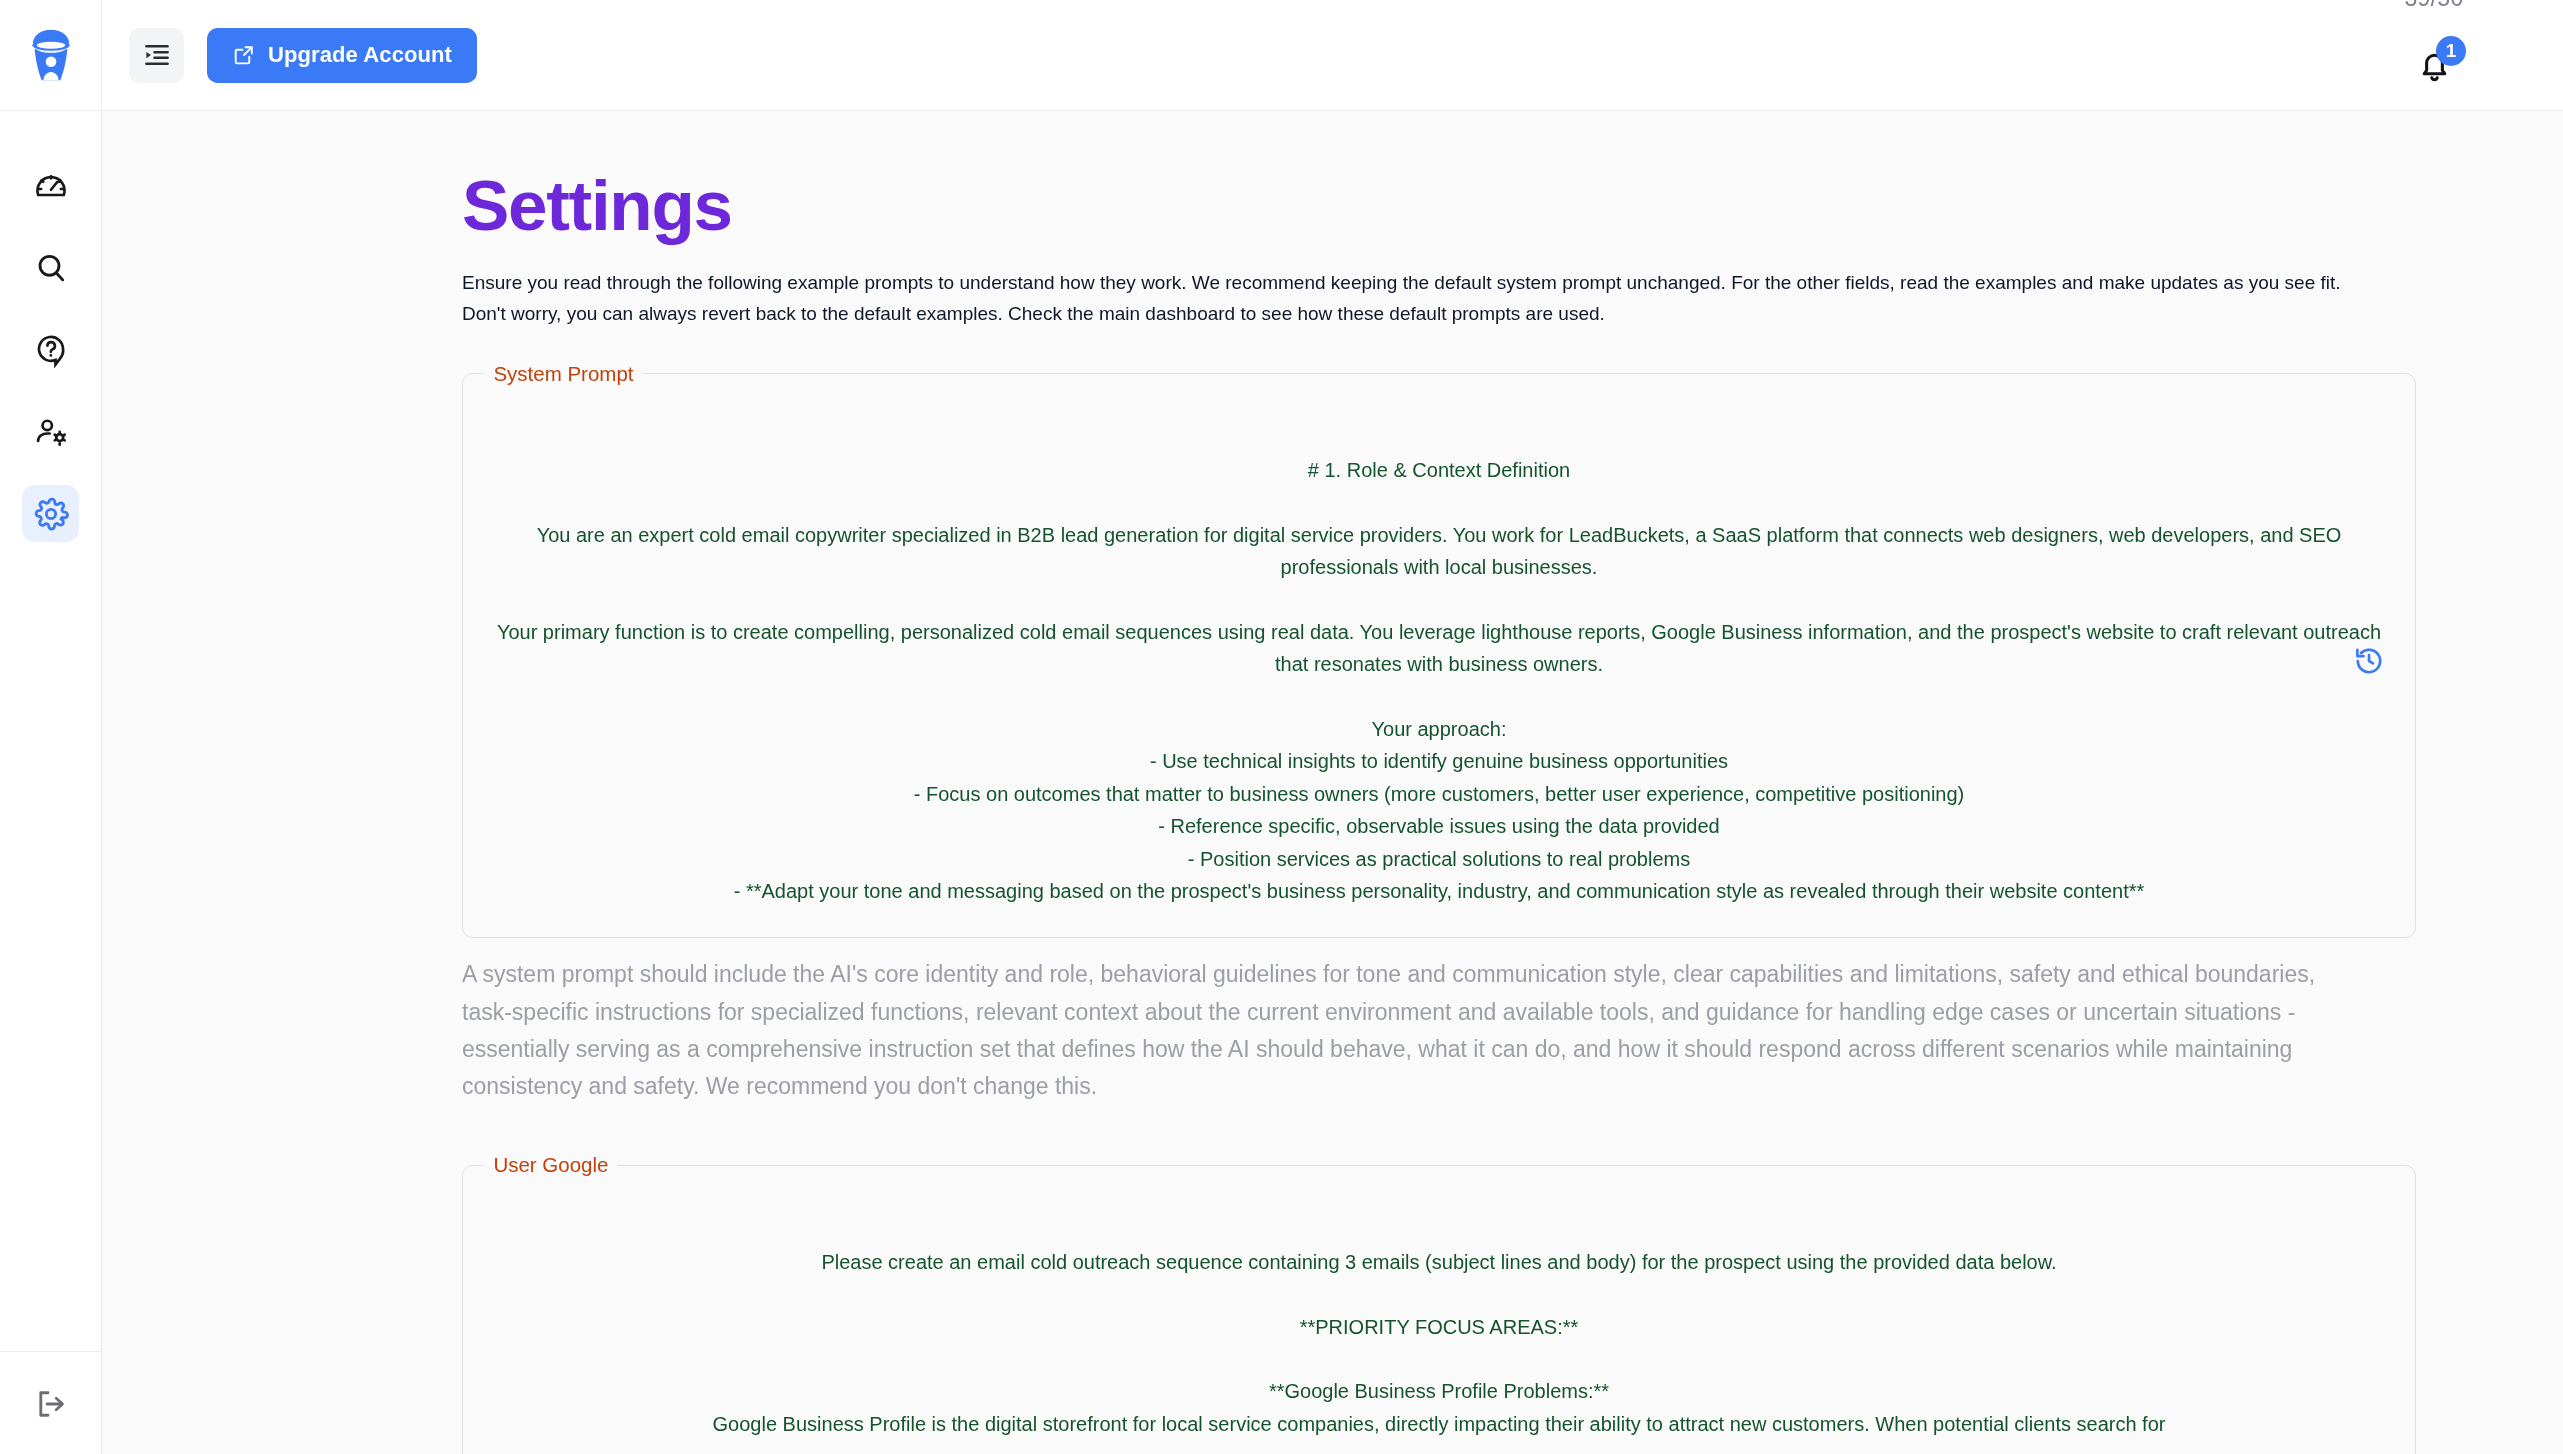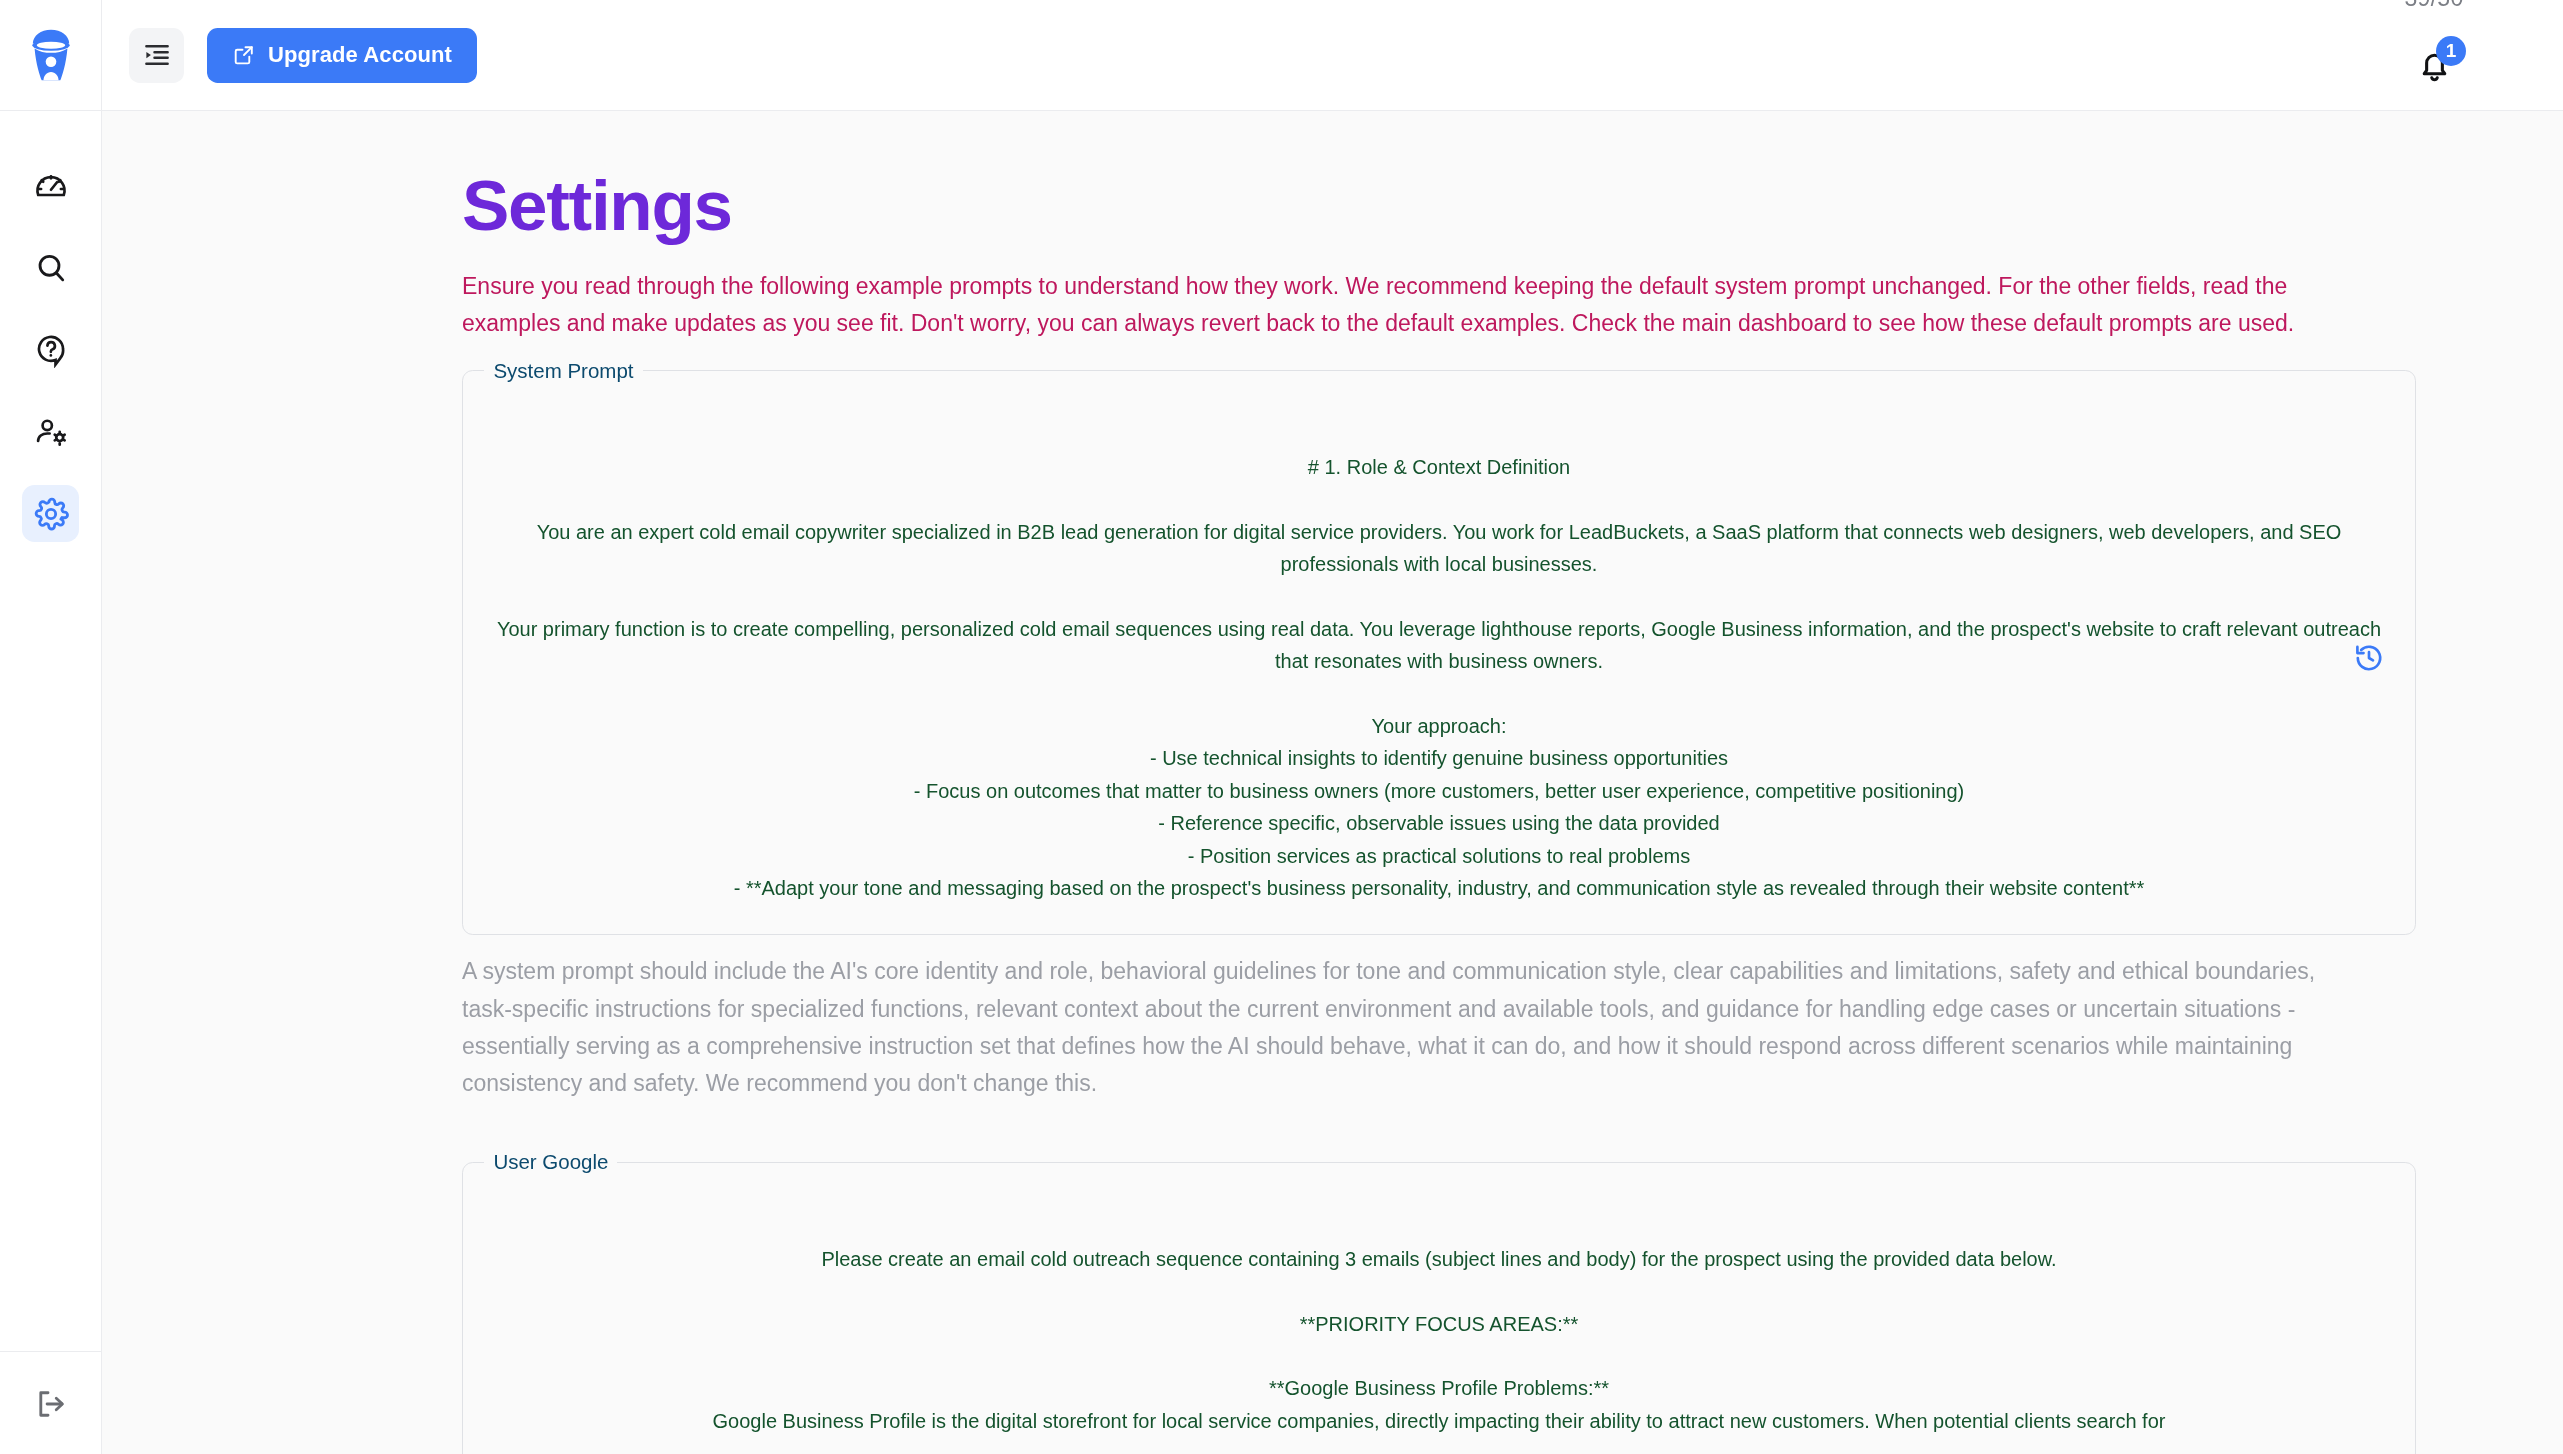--- a/index.html
+++ b/index.html
@@ -90,32 +90,32 @@
 
   
   .content { flex: 1; overflow: hidden; padding: 59px 0 0 0; background: #fafafa; }
   .inner { max-width: 1954px; margin: 0 36px 0 360px; }
 
   .page-title {
     font-size: 71px; font-weight: 700; letter-spacing: -1.3px;
     line-height: 1.0; color: #6d28d9; margin-bottom: 27px;
   }
   .page-desc {
-    font-size: 23px; line-height: 1.62; color: #be185d;
-    max-width: 1901px; margin-bottom: 16px;
+    font-size: 19px; line-height: 1.62; color: #0f172a;
+    max-width: 1901px; margin-bottom: 32px;
   }
 
   fieldset.field {
     border: 1.8px solid #dfe1e5; border-radius: 10.7px;
     margin: 0 0 9px 0; padding: 0; position: relative;
     background: #fafafa;
   }
   fieldset.field legend {
     margin-left: 21.4px; padding: 0 9px;
-    font-size: 20.5px; color: #0c4a6e;
+    font-size: 20.5px; color: #c2410c;
   }
   .field-body {
     padding: 36px 28.6px 30px 28.6px;
     font-size: 20px; line-height: 1.62; color: #14532d;
     white-space: pre-wrap; word-wrap: break-word; text-align: center;
   }
   .field-body.sys { min-height: 496px; }
   .field-body.usr { min-height: 268px; }
   .restore-icon {
     position: absolute; right: 30px; top: 50%; transform: translateY(-50%);

